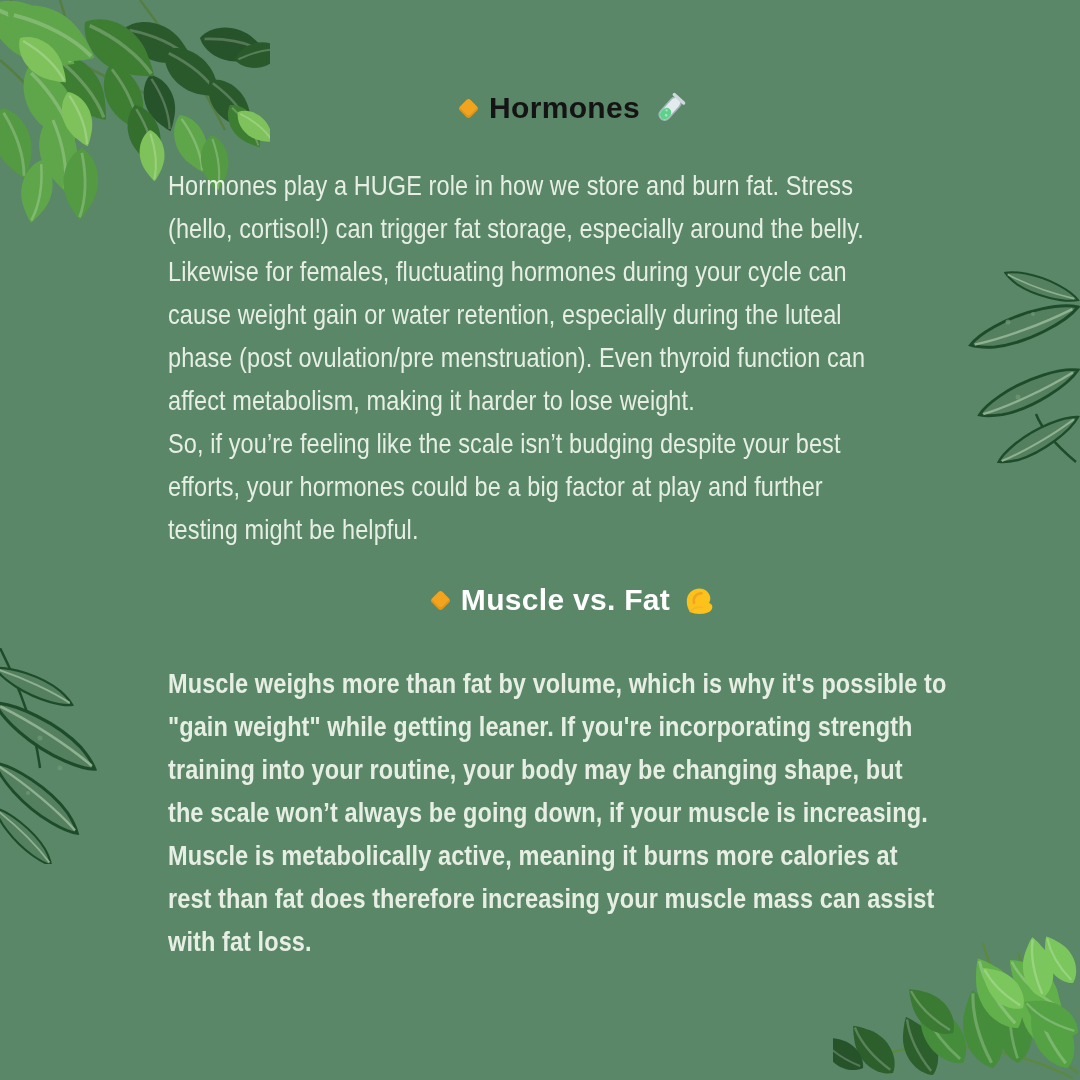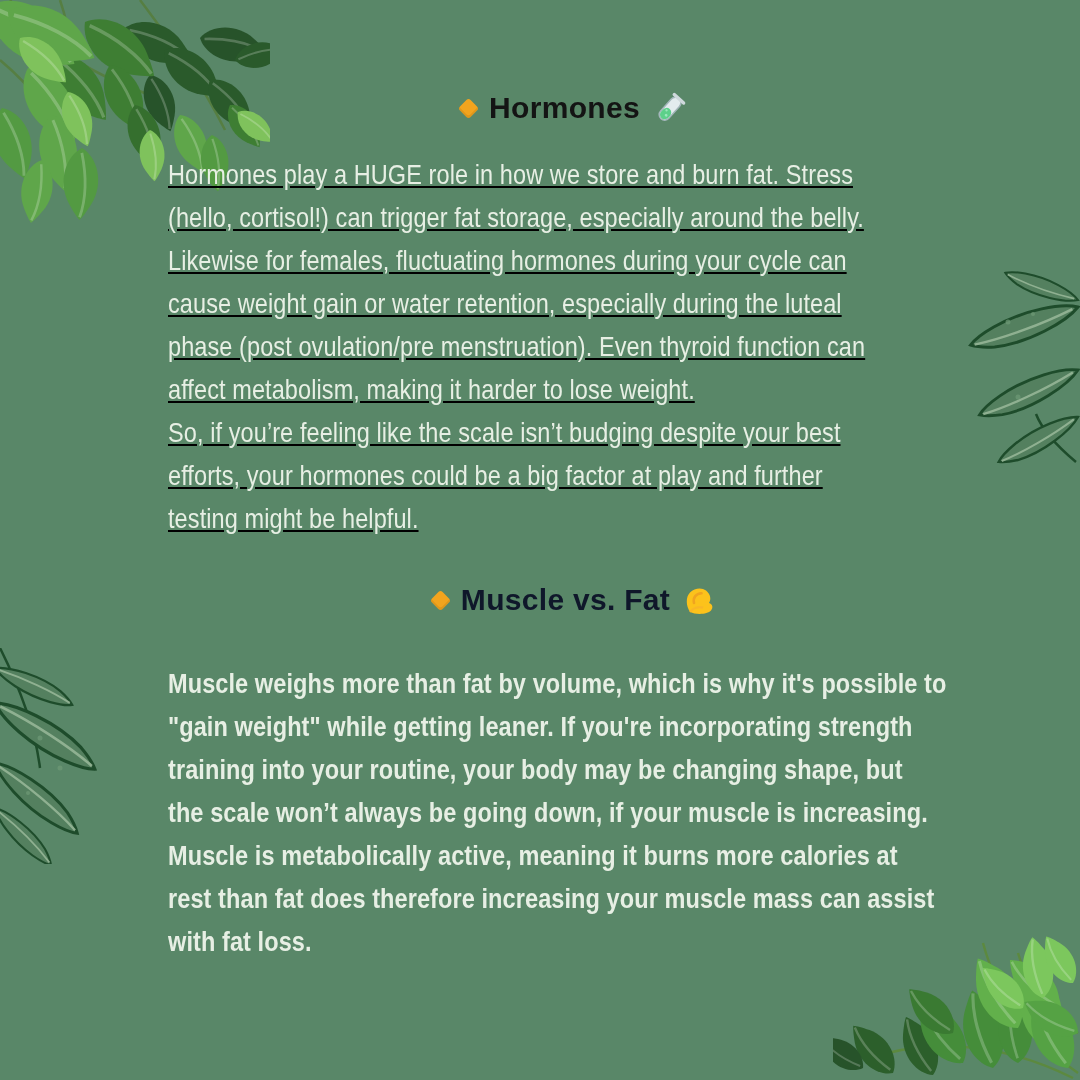--- a/index.html
+++ b/index.html
@@ -28,21 +28,21 @@
   }
   .diamond{
     width:15px;height:15px;border-radius:3px;
     background:#f2a41e;transform:rotate(45deg);
     box-shadow:inset -2px -2px 0 rgba(0,0,0,.08);
     flex:0 0 auto;
   }
   .title-emoji{flex:0 0 auto;display:block;}
   
   .para{position:absolute;left:168px;width:812px;}
-  .para.p1{top:153px;text-decoration:underline;}
+  .para.p1{top:164px;}
   .para.p2{top:662px;font-weight:bold;}
   .para .line{
     height:43px;display:flex;align-items:center;
     font-size:28px;color:#e7efe4;white-space:nowrap;
     transform:scaleX(0.84);transform-origin:0 50%;
     letter-spacing:0.1px;
   }
 </style>
 </head>
 <body>
@@ -169,21 +169,21 @@
     <div class="line" style="color: rgb(231, 239, 228);">cause weight gain or water retention, especially during the luteal</div>
     <div class="line" style="color: rgb(231, 239, 228);">phase (post ovulation/pre menstruation). Even thyroid function can</div>
     <div class="line" style="color: rgb(231, 239, 228);">affect metabolism, making it harder to lose weight.</div>
     <div class="line" style="color: rgb(231, 239, 228);">So, if you’re feeling like the scale isn’t budging despite your best</div>
     <div class="line" style="color: rgb(231, 239, 228);">efforts, your hormones could be a big factor at play and further</div>
     <div class="line" style="color: rgb(231, 239, 228);">testing might be helpful.</div>
   </div>
 
   <div class="section-title t2">
     <span class="diamond" style="background: rgb(242, 164, 30);"></span>
-    <h2 style="color: #0f172a;">Muscle vs. Fat</h2>
+    <h2 style="color: #ffffff;">Muscle vs. Fat</h2>
     <svg class="title-emoji" width="32" height="32" viewBox="0 0 32 32">
       <path d="M7 28 C3 22 2.5 13 7 8.5 C11.5 4 18.5 3 23 6.5 C27.5 10 28.5 15.5 26 19 C29.5 20 30.5 23.5 28 26.5 C24.5 30.5 13 31 7 28 Z" fill="#fcc21b"></path>
       <path d="M11 19 C9.8 13.5 13 9.5 18.5 9.2" stroke="#f0a420" stroke-width="2.6" fill="none" stroke-linecap="round"></path>
       <path d="M7 28 C10 24 15 22.5 20 23.5" stroke="#f6b32a" stroke-width="2" fill="none" opacity="0.8"></path>
     </svg>
   </div>
 
   <div class="para p2">
     <div class="line" style="color: rgb(231, 239, 228);">Muscle weighs more than fat by volume, which is why it's possible to</div>
     <div class="line" style="color: rgb(231, 239, 228);">"gain weight" while getting leaner. If you're incorporating strength</div>

